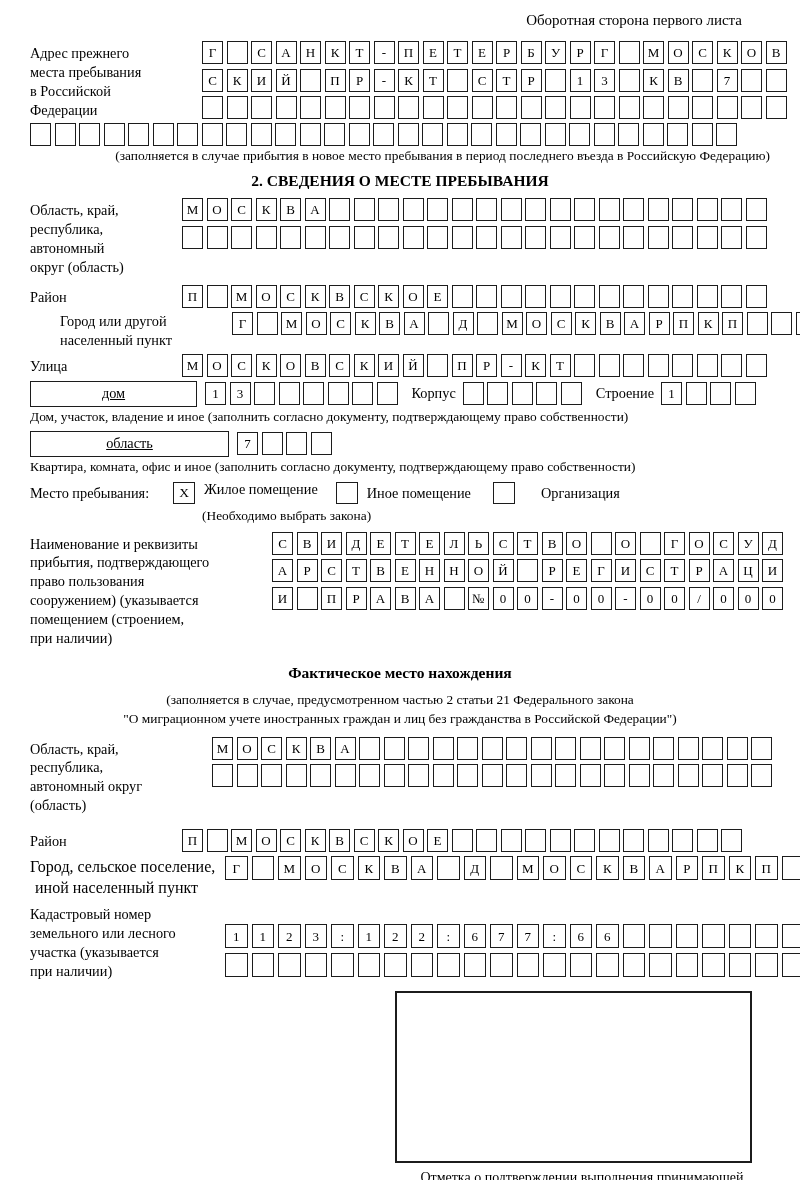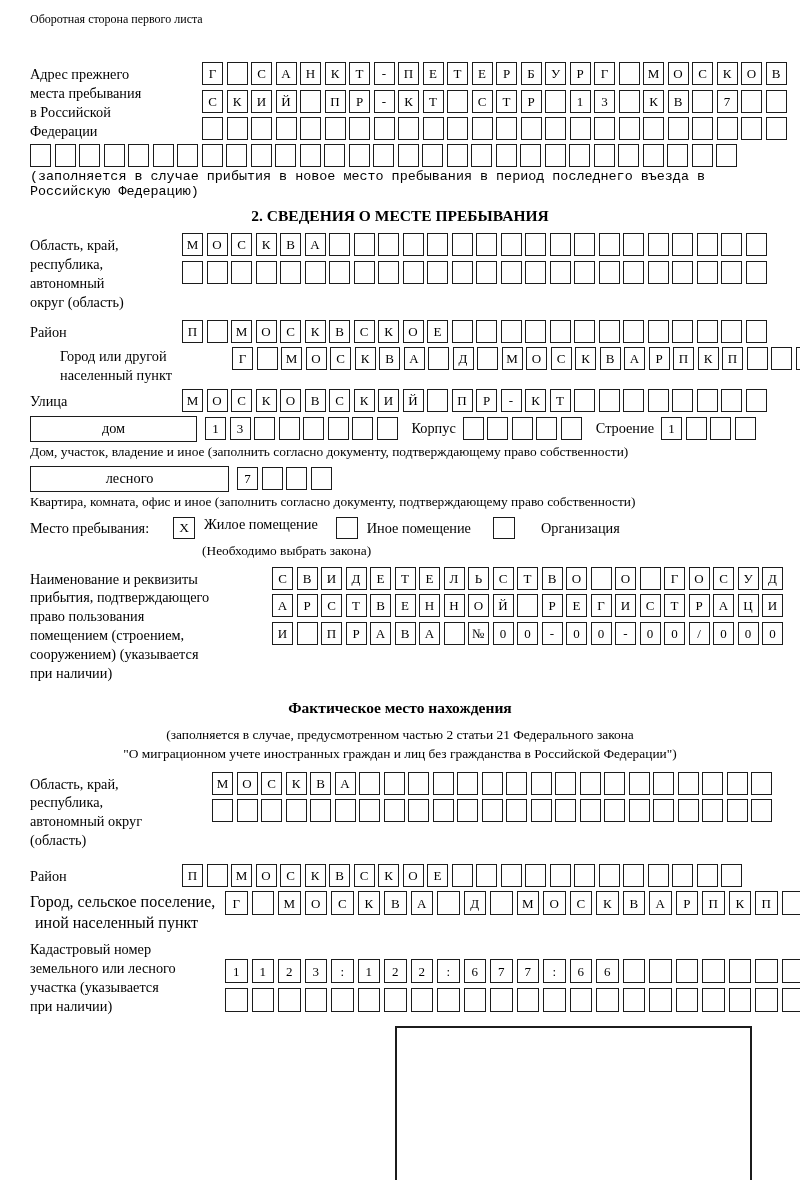--- a/index.html
+++ b/index.html
@@ -4,47 +4,47 @@
 <style>
   * { box-sizing: border-box; }
   html,body { margin:0; padding:0; background:#fff; }
   body {
     width:800px; height:1180px;
     font-family:"Liberation Serif","DejaVu Serif",serif;
     color:#000; overflow:hidden;
   }
   .page { padding:12px 30px 0 30px; }
 
-  .header-note { padding-right:28px; font-size:12px; margin-bottom:35px; }
+  .header-note { text-align:right; padding-right:28px; font-size:15px; margin-bottom:12px; }
 
   .field { display:flex; align-items:flex-start; margin-bottom:4px;gap:27px; }
   .flabel { flex:none; font-size:14.3px; line-height:1.32; padding-top:3px; }
   .flabel div { white-space:nowrap; }
   .w145 { width:145px; } .w125 { width:125px; } .w215 { width:215px; }
   .w155 { width:155px; } .w168 { width:168px; }
 
   .rows { display:flex; flex-direction:column; gap:4.5px; }
   .cellrow { display:flex; gap:3.5px; }
   .cell {
     flex:none; width:21px; height:23px; border:1.5px solid #1c1c1c;
     display:flex; align-items:center; justify-content:center;
     font-size:13px; line-height:1;
   }
   .wide { gap:4px; }
   .wide .cell { width:22.5px; height:24px; }
 
   .caption { font-size:13.4px; margin:2px 0 6px 0; }
-  .caption.center { text-align:left;font-family:Liberation Mono, monospace; }
+  .caption.center { text-align:right; }
 
   .sec-title { text-align:center; font-weight:bold; font-size:15.5px; margin:8px 0 8px 0; }
 
   .house-row { display:flex; align-items:center; margin:4px 0 2px 0; }
   .named-box {
     border:1.6px solid #1c1c1c; height:26px; display:flex;
-    align-items:center; justify-content:center; font-size:14.3px; flex:none;
+    align-items:center; justify-content:center; font-size:14.3px; flex:none;text-decoration:underline;
   }
   .dom-box { width:167px; margin-right:8px; }
   .kv-box { width:199px; margin-right:8px; }
   .inline-lbl { font-size:14.3px; margin:0 7px 0 14px; white-space:nowrap; }
 
   .stay-row { display:flex; align-items:center; margin:6px 0 2px 0; font-size:14.3px; }
   .chk {
     flex:none; width:22px; height:22px; border:1.5px solid #1c1c1c;
     display:flex; align-items:center; justify-content:center; font-size:13.5px;
   }
@@ -366,21 +366,21 @@
     <div class="cellrow">
         <span class="cell">1</span>
         <span class="cell"></span>
         <span class="cell"></span>
         <span class="cell"></span>
       </div>
   </div>
   <div class="caption">Дом, участок, владение и иное (заполнить согласно документу, подтверждающему право собственности)</div>
 
   <div class="house-row">
-    <div class="named-box kv-box">лесного</div>
+    <div class="named-box kv-box">область</div>
     <div class="cellrow">
         <span class="cell">7</span>
         <span class="cell"></span>
         <span class="cell"></span>
         <span class="cell"></span>
       </div>
   </div>
   <div class="caption">Квартира, комната, офис и иное (заполнить согласно документу, подтверждающему право собственности)</div>
 
   <div class="stay-row">
@@ -392,22 +392,22 @@
     <span class="chk"></span>
     <span style="margin:0 0 0 26px;font-family:Liberation Serif, serif;">Организация</span>
   </div>
   <div class="stay-hint">(Необходимо выбрать закона)</div>
 
   <div class="field">
     <div class="flabel w215">
         <div>Наименование и реквизиты</div>
         <div>прибытия, подтверждающего</div>
         <div>право пользования</div>
+        <div>сооружением) (указывается</div>
         <div>помещением (строением,</div>
-        <div>сооружением) (указывается</div>
         <div>при наличии)</div>
       </div>
     <div class="rows">
       <div class="cellrow">
           <span class="cell">С</span>
           <span class="cell">В</span>
           <span class="cell">И</span>
           <span class="cell">Д</span>
           <span class="cell">Е</span>
           <span class="cell">Т</span>

